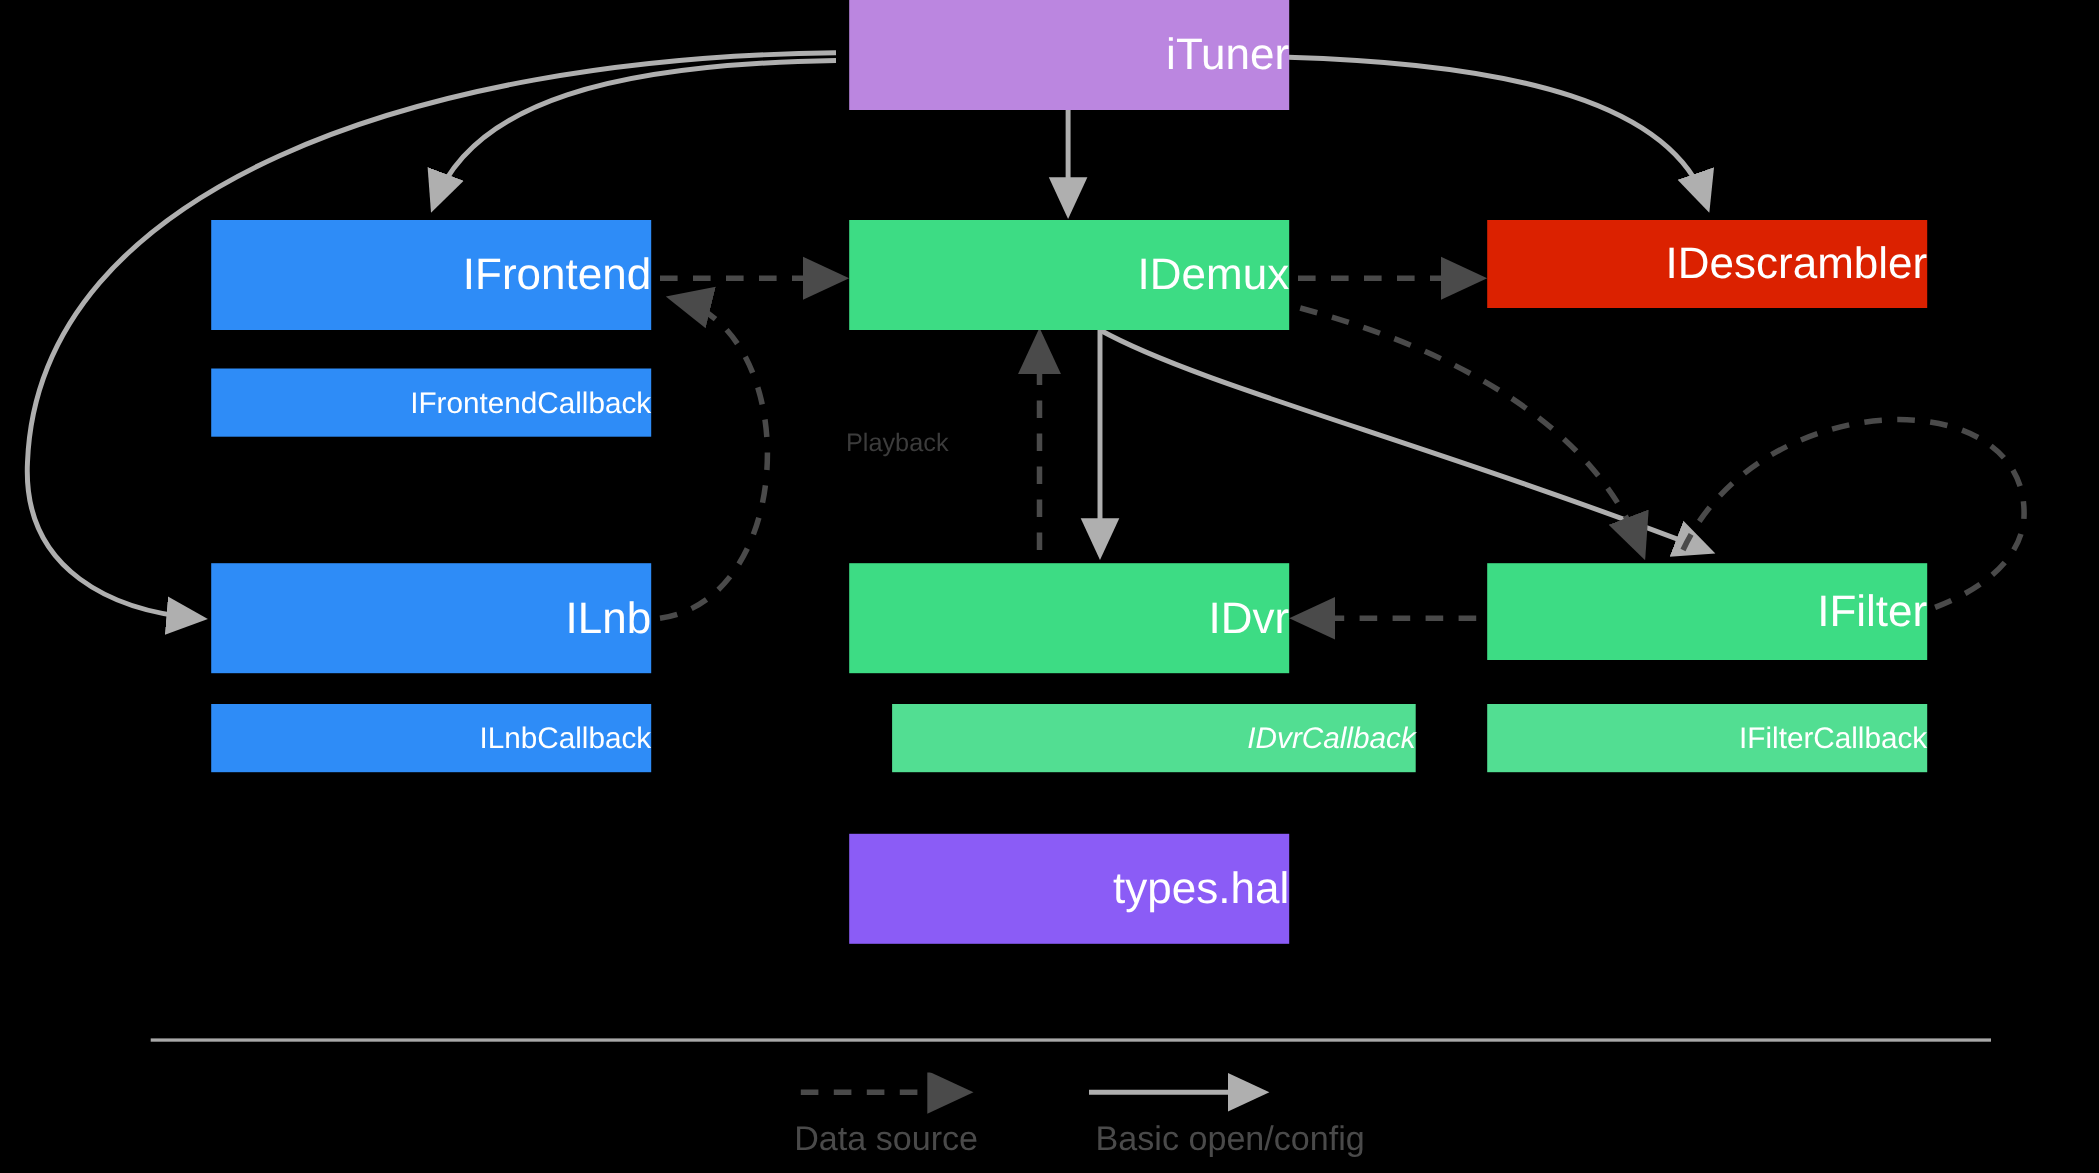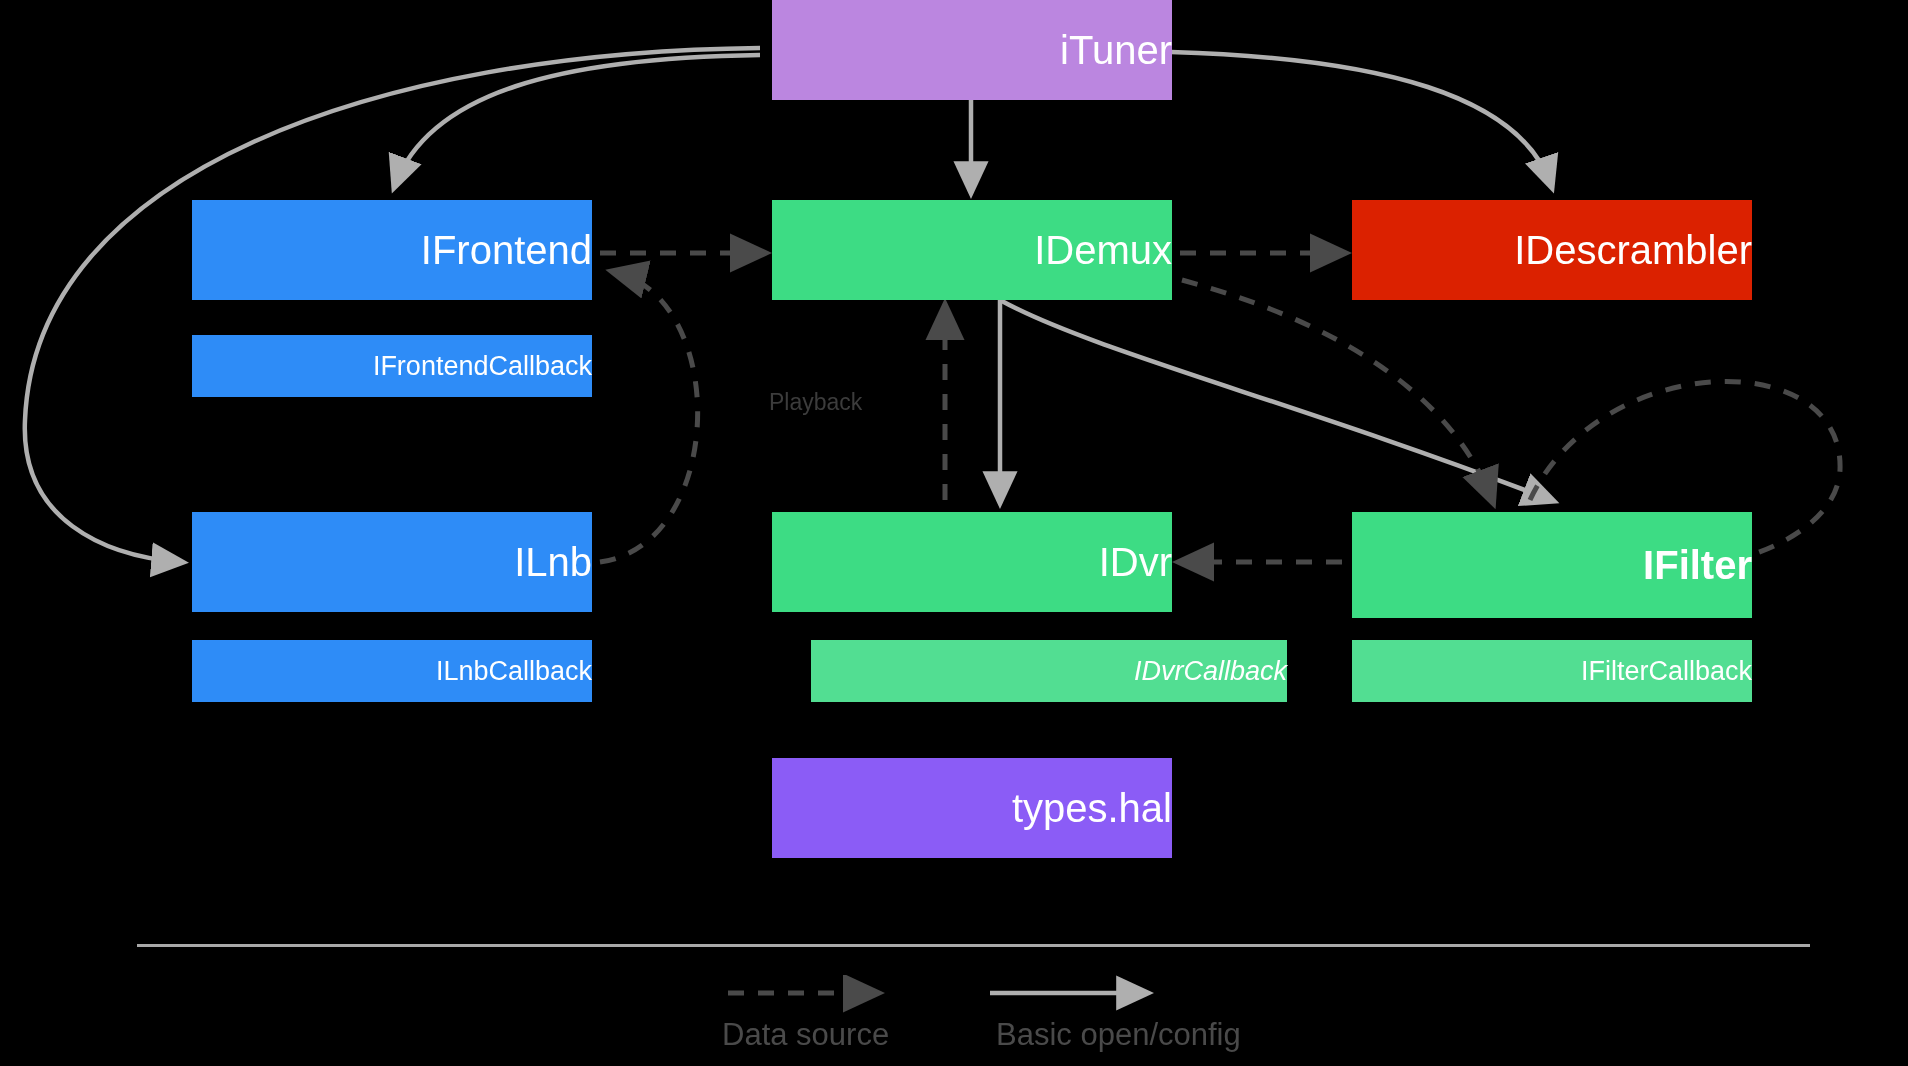--- a/index.html
+++ b/index.html
@@ -123,25 +123,25 @@
     <span>IDvr</span>
   </div>
   <div class="node cb green-cb" style="left:811px;top:640px;width:476px;height:62px;font-style:italic;">
     <span>IDvrCallback</span>
   </div>
 
   <div class="node main orange" style="left:772px;top:758px;width:400px;height:100px;">
     <span>types.hal</span>
   </div>
 
-  <div class="node main red" style="left:1352px;top:200px;width:400px;height:100px;">
+  <div class="node main red" style="left:1352px;top:200px;width:400px;height:80px;">
     <span>IDescrambler</span>
   </div>
 
-  <div class="node main green" style="left:1352px;top:512px;width:400px;height:106px;font-weight:bold;">
+  <div class="node main green" style="left:1352px;top:512px;width:400px;height:88px;">
     <span>IFilter</span>
   </div>
   <div class="node cb green-cb" style="left:1352px;top:640px;width:400px;height:62px;">
     <span>IFilterCallback</span>
   </div>
 
   <div class="edge-label" style="left:769px;top:389px;">Playback</div>
 
   <div id="divider"></div>
 

